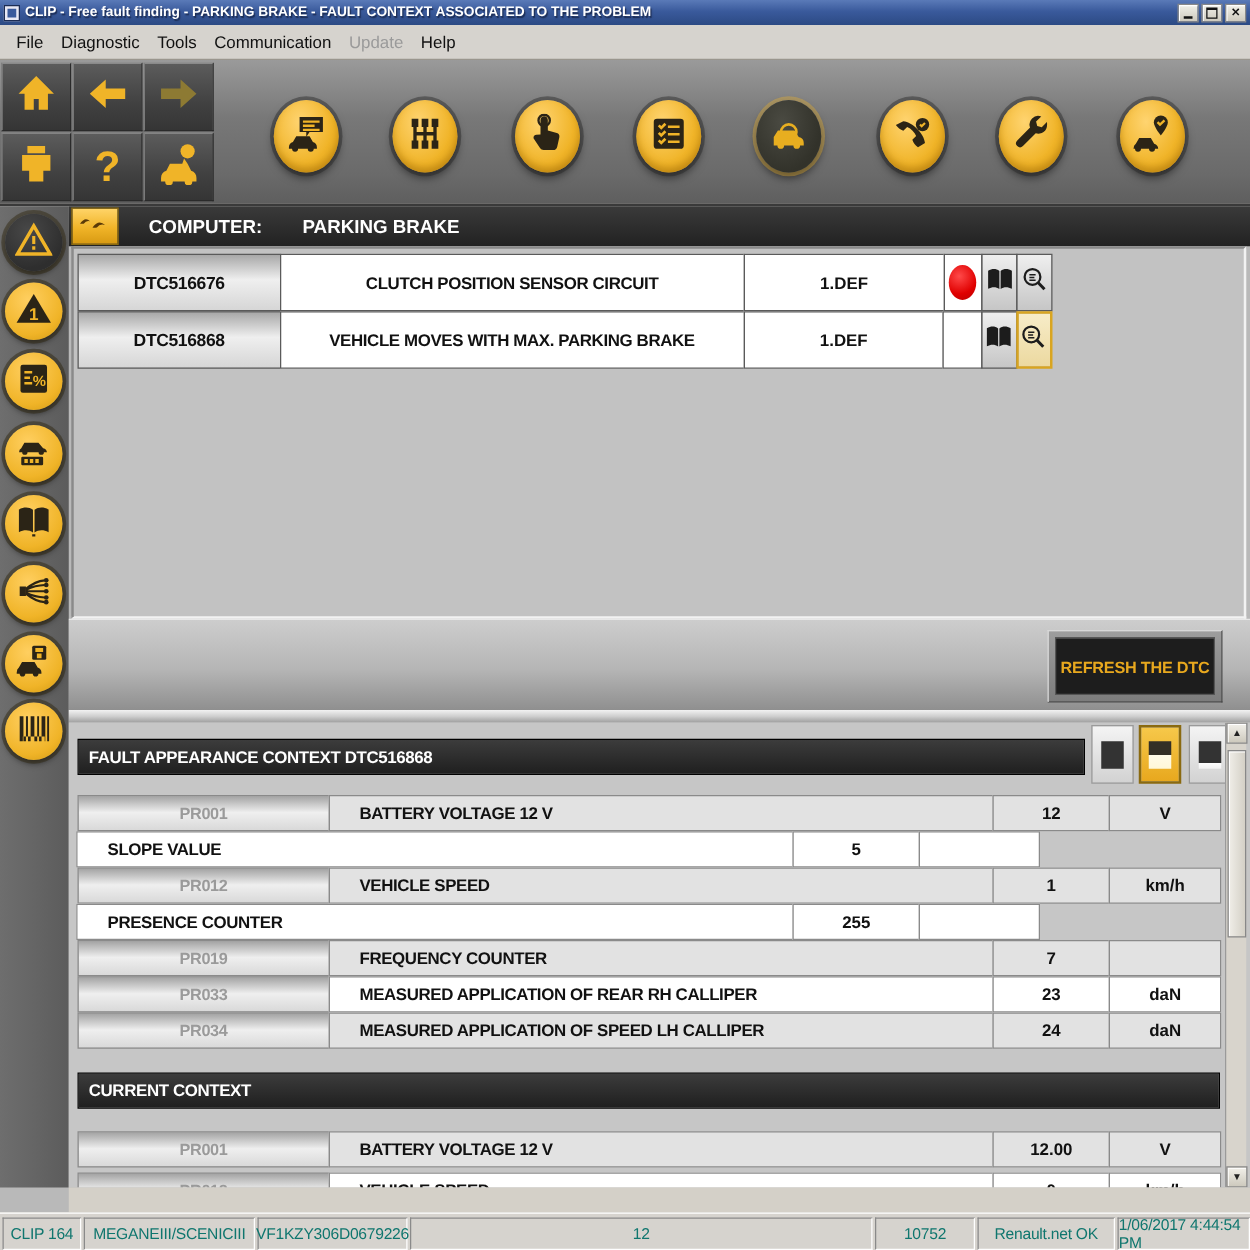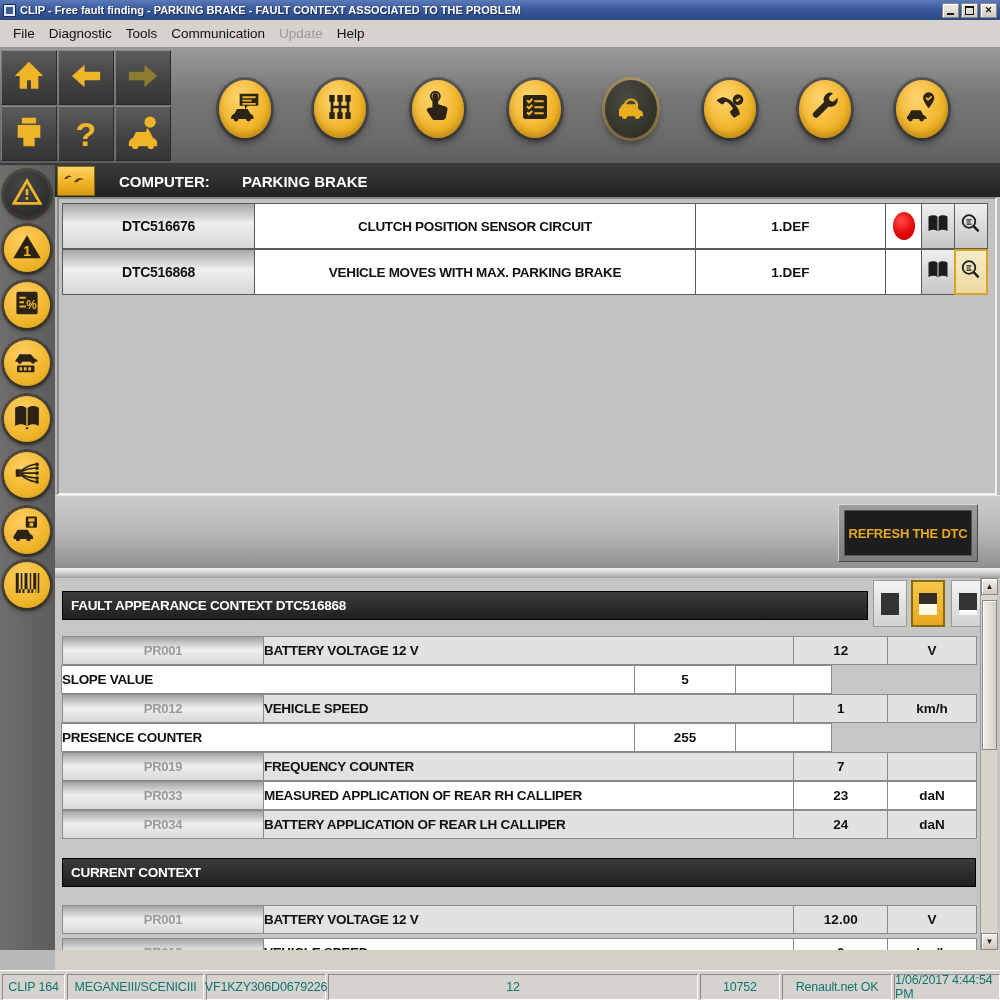--- a/index.html
+++ b/index.html
@@ -65,21 +65,21 @@
   .bird-btn { width:38px; height:30px; margin:1px 0 1px 2px;
     background:linear-gradient(180deg,#ffd468,#f0b428 55%,#d89a12); border:1px solid #8a6a10;
     display:flex; align-items:center; justify-content:center; }
   .bird-btn svg { width:28px; height:16px; fill:#5a3a08; }
   .comp-title { color:#fff; font-weight:bold; font-size:15px; margin-left:24px; letter-spacing:0; }
   .comp-title .val { margin-left:28px; }
 
   
   .dtc-panel { position:absolute; left:2px; top:32px; width:940px; height:298px;
     background:#c2c2c2; border:2px solid; border-color:#8a8a8a #f2f2f2 #f2f2f2 #8a8a8a; }
-  .dtc-row { position:absolute; left:3px; width:933px; height:46px; display:flex; }
+  .dtc-row { position:absolute; left:3px; width:780px; height:46px; display:flex; }
   .dtc-row > div { border:1px solid #5a5a5a; display:flex; align-items:center; justify-content:center; }
   .cell-code { width:193px; background:linear-gradient(180deg,#a8a8a8,#efefef 45%,#d6d6d6);
     font-weight:bold; font-size:14px; color:#111; letter-spacing:-0.3px; }
   .cell-desc { width:442px; background:#fff; font-weight:bold; font-size:13.5px; color:#111; letter-spacing:-0.3px; margin-left:-1px; }
   .cell-def  { width:191px; background:#fff; font-weight:bold; font-size:13.5px; color:#111; margin-left:-1px; }
   .cell-dot  { width:37px; background:#fff; margin-left:-1px; }
   .dot { width:22px; height:28px; border-radius:50%; background:radial-gradient(circle at 38% 32%, #ff4a4a, #e00000 60%, #b80000); }
   .cell-btn  { width:34px; background:linear-gradient(180deg,#efefef,#c6c6c6); margin-left:-1px; }
   .cell-btn svg { width:24px; height:24px; fill:#1c1c1c; }
   .cell-btn.sel { background:linear-gradient(180deg,#f7ecc8,#ecd9a0); border:2px solid #d9a520; }
@@ -109,21 +109,21 @@
     border:1px solid #9a9a9a; display:flex; align-items:center; justify-content:center; }
   .toggle .sq { width:18px; height:22px; background:#333; }
   .toggle.sel { background:linear-gradient(180deg,#f6c84a,#e8a81e); border:2px solid #8a6a10; }
   .toggle.sel .sq { background:linear-gradient(180deg,#332f26 0%,#332f26 50%,#fffbe8 50%,#fff8d8 100%); }
   .toggle.t3 .sq { background:linear-gradient(180deg,#333 0%,#333 78%,#fff 78%,#f2f2f2 100%); }
 
   .prow { position:absolute; left:7px; width:915px; height:29px; display:flex; }
   .prow > div { border:1px solid #8a8a8a; display:flex; align-items:center; }
   .pr-id { width:218px; background:linear-gradient(180deg,#a4a4a4,#efefef 48%,#d9d9d9);
     color:#9a9a9a; font-size:13px; font-weight:bold; justify-content:center; letter-spacing:-0.3px; }
-  .pr-label { width:574px; padding-left:0; font-weight:bold; font-size:13.5px; color:#111; letter-spacing:-0.3px; margin-left:-1px; }
+  .pr-label { width:574px; padding-left:24px; font-weight:bold; font-size:13.5px; color:#111; letter-spacing:-0.3px; margin-left:-1px; }
   .pr-val { width:102px; justify-content:center; font-weight:bold; font-size:13.5px; color:#111; margin-left:-1px; }
   .pr-unit { width:97px; justify-content:center; font-weight:bold; font-size:13.5px; color:#111; margin-left:-1px; }
   .prow.alt > .pr-label, .prow.alt > .pr-val, .prow.alt > .pr-unit { background:#e2e2e2; }
   .prow.lite > .pr-label, .prow.lite > .pr-val, .prow.lite > .pr-unit { background:#fff; }
 
   
   .vscroll { position:absolute; right:3px; top:0; width:17px; height:372px; background:#d8d4cc; border-left:1px solid #9a9a9a; }
   .sbtn { position:absolute; left:0; width:17px; height:17px; background:linear-gradient(180deg,#f2f0ea,#cdc9bd);
     border:1px solid #888; box-shadow:inset 1px 1px 0 #fff; display:flex; align-items:center; justify-content:center;
     font-size:8px; color:#222; }
@@ -418,21 +418,21 @@
           <div class="pr-unit"></div>
         </div>
         <div class="prow lite" style="top:203px">
           <div class="pr-id">PR033</div>
           <div class="pr-label">MEASURED APPLICATION OF REAR RH CALLIPER</div>
           <div class="pr-val">23</div>
           <div class="pr-unit">daN</div>
         </div>
         <div class="prow alt" style="top:232px">
           <div class="pr-id">PR034</div>
-          <div class="pr-label">BATTERY APPLICATION OF REAR LH CALLIPER</div>
+          <div class="pr-label">MEASURED APPLICATION OF SPEED LH CALLIPER</div>
           <div class="pr-val">24</div>
           <div class="pr-unit">daN</div>
         </div>
 
         <div class="sect-bar curr-bar">CURRENT CONTEXT</div>
 
         <div class="prow alt" style="top:327px">
           <div class="pr-id">PR001</div>
           <div class="pr-label">BATTERY VOLTAGE 12 V</div>
           <div class="pr-val">12.00</div>

